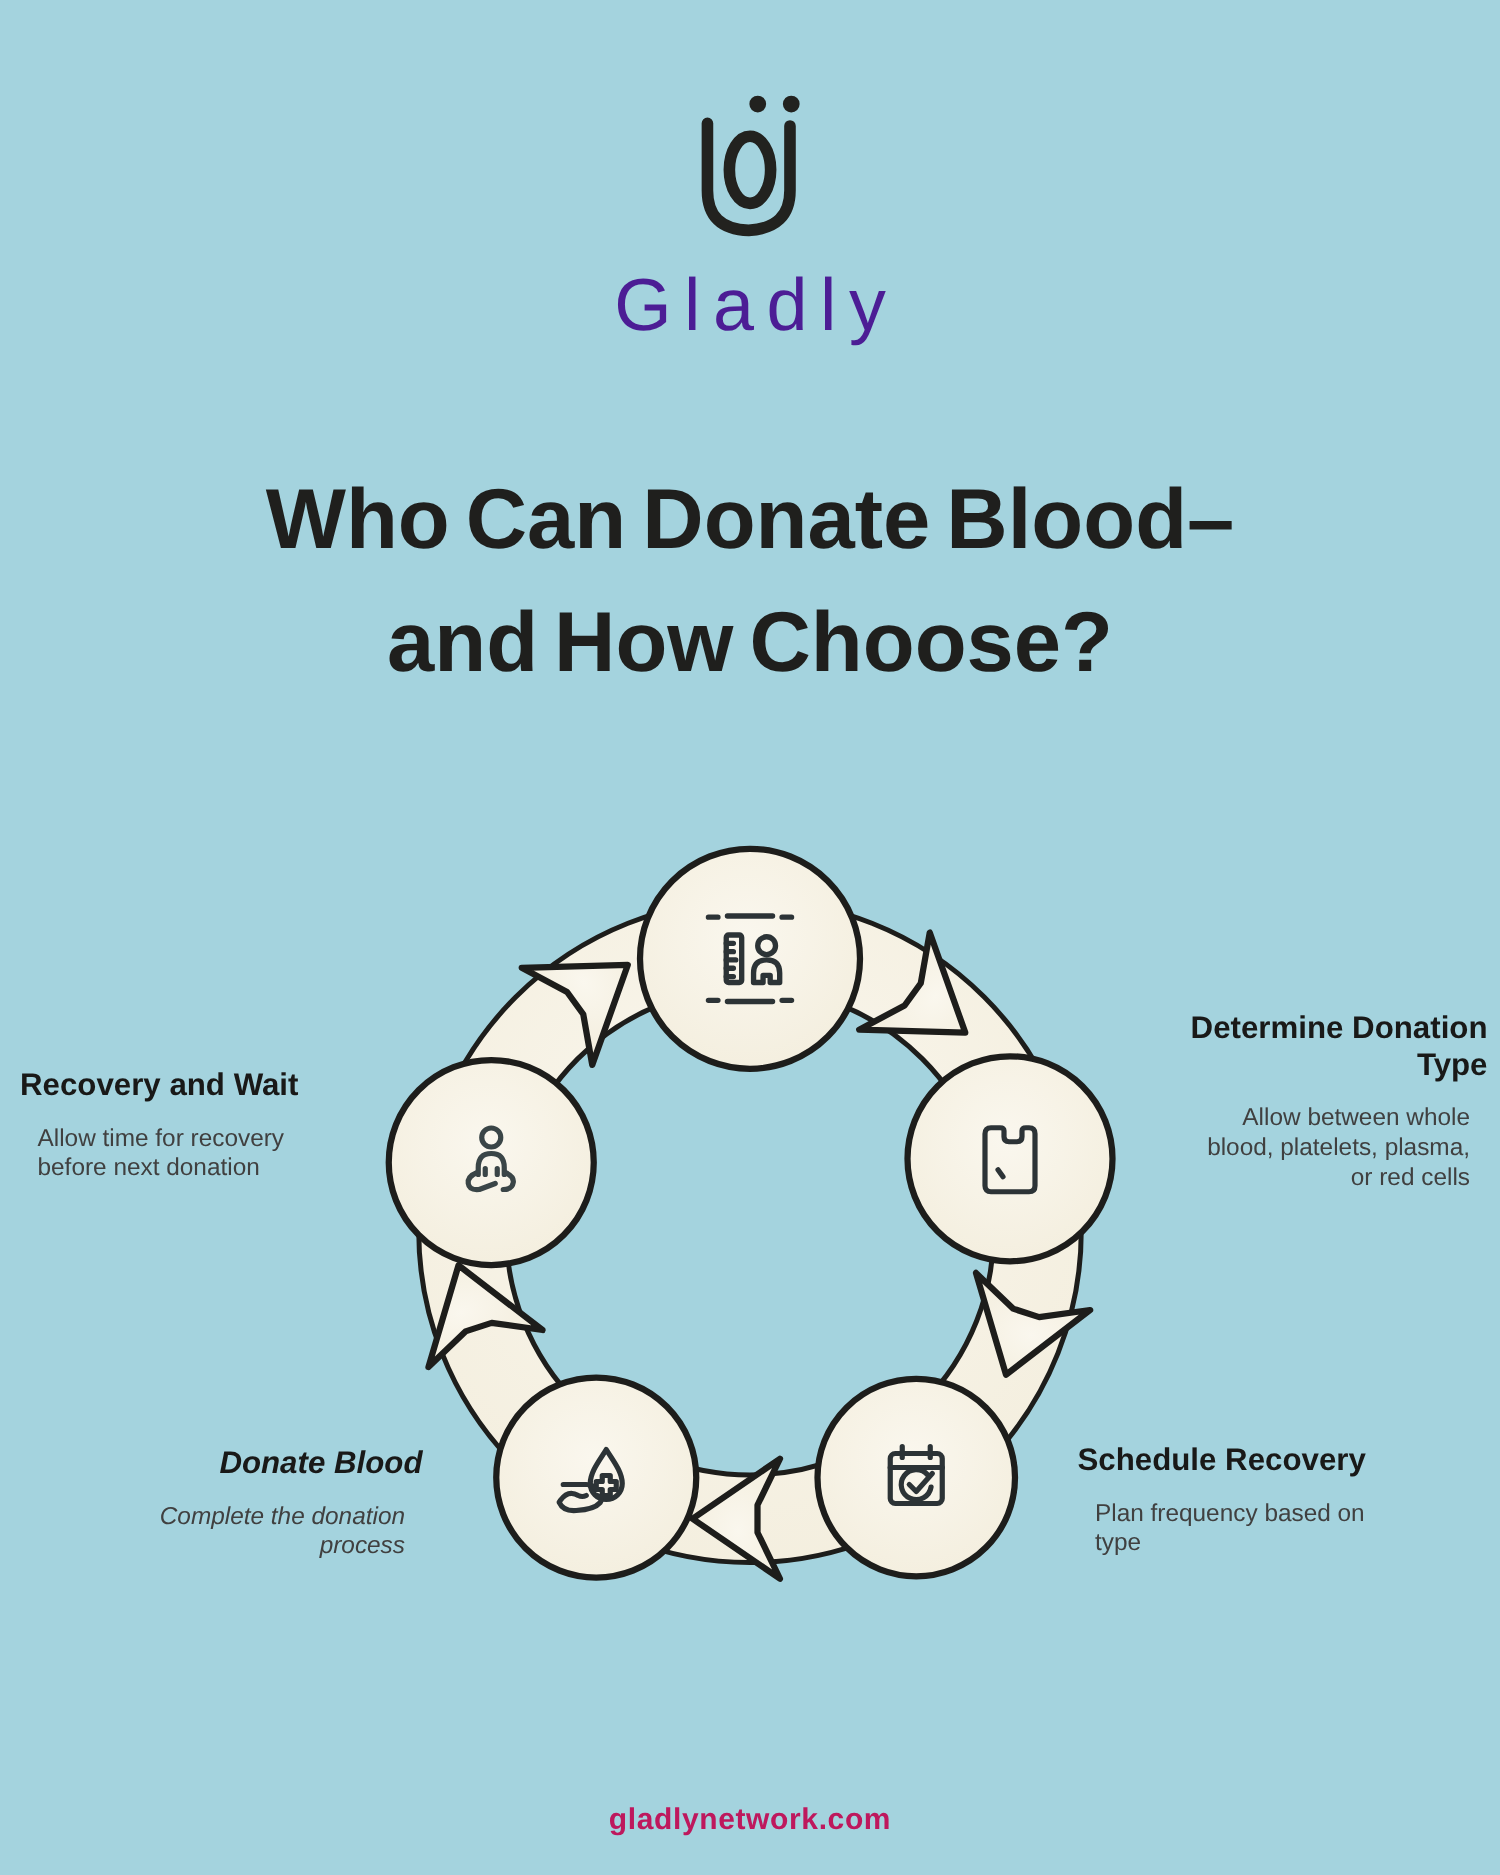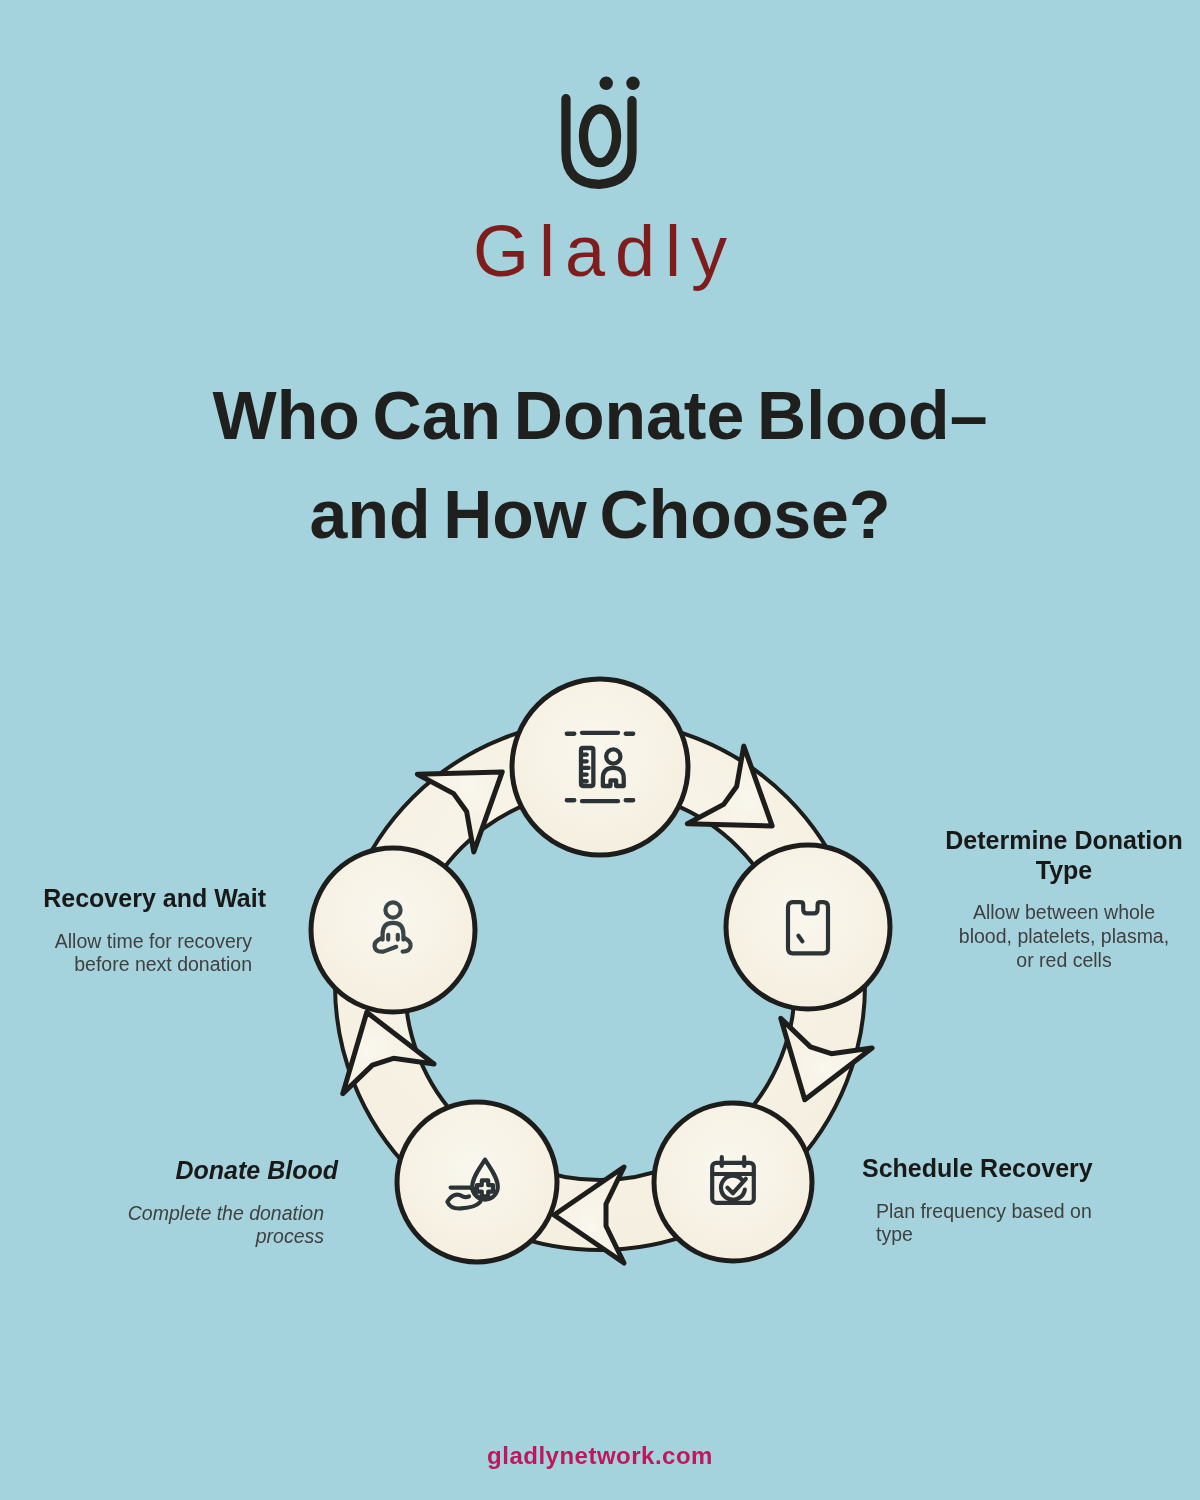--- a/index.html
+++ b/index.html
@@ -8,40 +8,40 @@
     background:#a4d3de;
     font-family:"Liberation Sans",sans-serif;
     color:#1d1d1b;
   }
   .stage{position:relative;width:1200px;height:1500px;overflow:hidden;background:#a4d3de;}
 
   
   .brand{position:absolute;top:76px;left:0;width:100%;text-align:center;}
   .monogram{display:block;margin:0 auto;}
   .wordmark{
-    margin-top:4px;font-size:72px;font-weight:500;letter-spacing:10px;text-indent:10px;
-    color:#7f1d1d;
+    margin-top:4px;font-size:59px;font-weight:500;letter-spacing:10px;text-indent:10px;
+    color:#4c1d95;
   }
 
   
   .title{
     position:absolute;top:366px;left:0;width:100%;
     text-align:center;font-size:68px;font-weight:800;line-height:1.45;
     word-spacing:-0.09em;color:#1f1f1d;
   }
 
   
   .diagram{position:absolute;left:0;top:0;}
 
   
   .step-text{position:absolute;}
   .step-heading{font-size:25px;font-weight:700;line-height:1.18;color:#191918;margin:0 0 16px 0;}
   .step-desc{font-size:19.5px;line-height:1.22;color:#404040;margin:14px;}
-  .tb-determine{left:938px;top:826px;width:252px;text-align:center;}
-  .tb-recovery{left:16px;top:884px;width:250px;text-align:right;}
+  .tb-determine{left:938px;top:808px;width:252px;text-align:right;}
+  .tb-recovery{left:16px;top:854px;width:250px;}
   .tb-schedule{left:862px;top:1154px;width:272px;text-align:left;}
   .tb-donate{left:90px;top:1156px;width:248px;text-align:right;font-style:italic;}
 
   
   .footer{
     position:absolute;top:1442px;left:0;width:100%;text-align:center;
     font-size:24px;font-weight:600;letter-spacing:0.5px;color:#be185d;
   }
 </style>
 </head>

